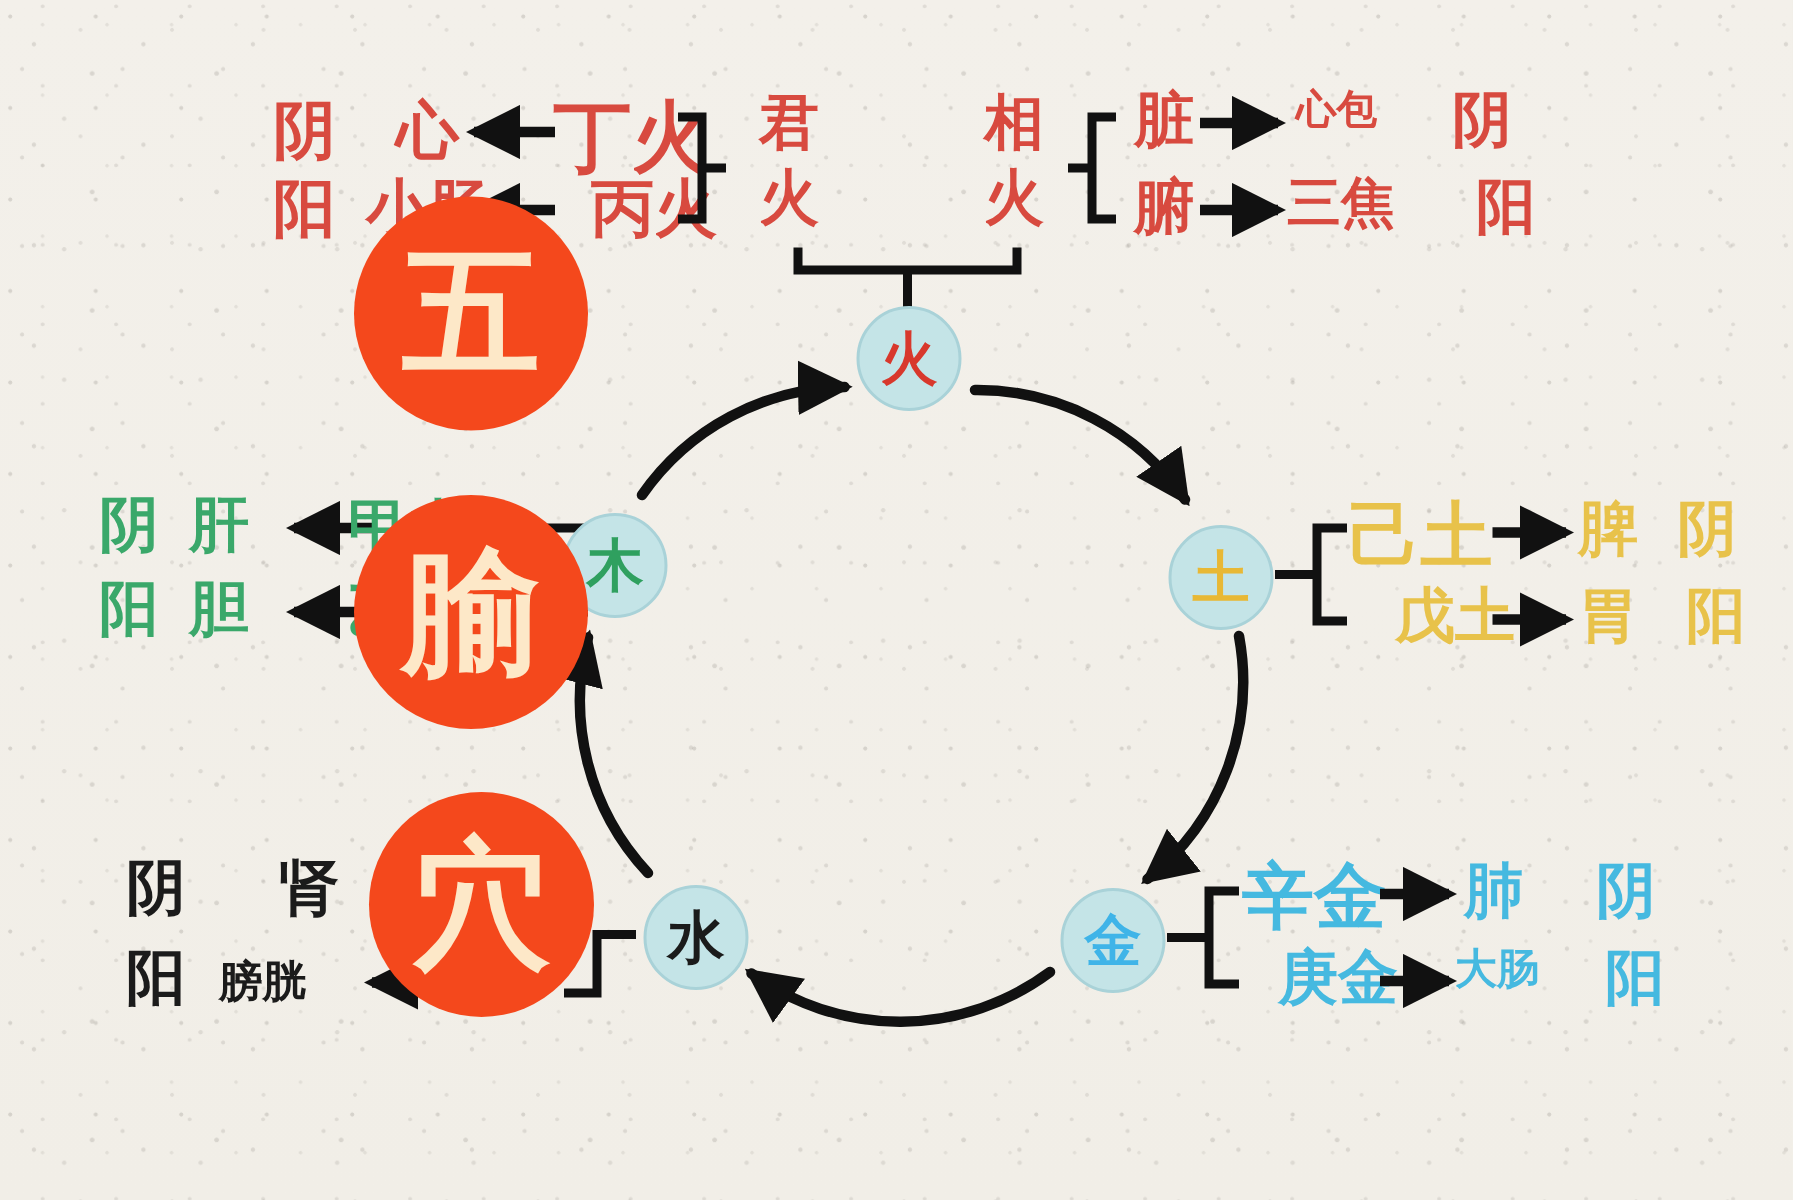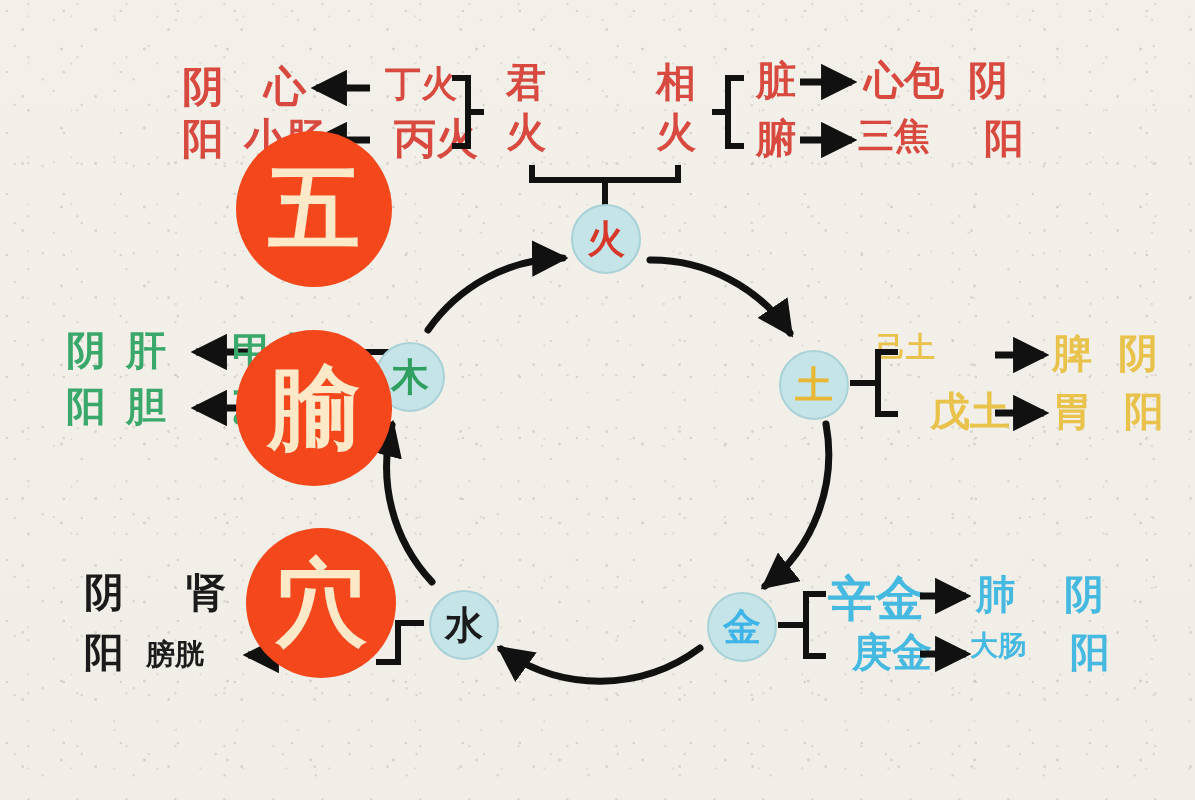--- a/index.html
+++ b/index.html
@@ -147,41 +147,41 @@
   <span>水</span>
 </div>
 <div class="node cjk" style="left:375px;top:342px;width:66px;height:66px;font-size:38px;color:#2fa05f;">
   <span>木</span>
 </div>
 
 <div class="t cjk red" style="left:182px;top:66px;font-size:42px;">阴</div>
 <div class="t cjk red" style="left:182px;top:118px;font-size:42px;">阳</div>
 <div class="t cjk red" style="left:264px;top:66px;font-size:42px;">心</div>
 <div class="t cjk red" style="left:244px;top:118px;font-size:42px;">小肠</div>
-<div class="t cjk red" style="left:385px;top:66px;font-size:36px;">丁火</div>
+<div class="t cjk red" style="left:369px;top:66px;font-size:52px;">丁火</div>
 <div class="t cjk red" style="left:394px;top:118px;font-size:42px;">丙火</div>
 <div class="t cjk red" style="left:506px;top:62px;font-size:40px;">君</div>
 <div class="t cjk red" style="left:506px;top:112px;font-size:40px;">火</div>
 <div class="t cjk red" style="left:656px;top:62px;font-size:40px;">相</div>
 <div class="t cjk red" style="left:656px;top:112px;font-size:40px;">火</div>
 <div class="t cjk red" style="left:756px;top:60px;font-size:40px;">脏</div>
 <div class="t cjk red" style="left:756px;top:118px;font-size:40px;">腑</div>
-<div class="t cjk red" style="left:864px;top:60px;font-size:40px;">心包</div>
+<div class="t cjk red" style="left:864px;top:60px;font-size:27px;">心包</div>
 <div class="t cjk red" style="left:858px;top:118px;font-size:36px;">三焦</div>
 <div class="t cjk red" style="left:968px;top:60px;font-size:40px;">阴</div>
 <div class="t cjk red" style="left:984px;top:118px;font-size:40px;">阳</div>
 
 <div class="t cjk green" style="left:66px;top:330px;font-size:40px;">阴</div>
 <div class="t cjk green" style="left:66px;top:386px;font-size:40px;">阳</div>
 <div class="t cjk green" style="left:126px;top:330px;font-size:40px;">肝</div>
 <div class="t cjk green" style="left:126px;top:386px;font-size:40px;">胆</div>
 <div class="t cjk green" style="left:232px;top:332px;font-size:40px;z-index:3;">甲木</div>
 <div class="t cjk green" style="left:232px;top:388px;font-size:40px;z-index:3;">乙木</div>
 
-<div class="t cjk gold" style="left:877px;top:333px;font-size:29px;">己土</div>
+<div class="t cjk gold" style="left:899px;top:333px;font-size:48px;">己土</div>
 <div class="t cjk gold" style="left:930px;top:391px;font-size:40px;">戊土</div>
 <div class="t cjk gold" style="left:1052px;top:333px;font-size:40px;">脾</div>
 <div class="t cjk gold" style="left:1052px;top:391px;font-size:40px;">胃</div>
 <div class="t cjk gold" style="left:1118px;top:333px;font-size:40px;">阴</div>
 <div class="t cjk gold" style="left:1124px;top:391px;font-size:40px;">阳</div>
 
 <div class="t cjk cyan" style="left:828px;top:574px;font-size:48px;">辛金</div>
 <div class="t cjk cyan" style="left:852px;top:632px;font-size:40px;">庚金</div>
 <div class="t cjk cyan" style="left:976px;top:574px;font-size:40px;">肺</div>
 <div class="t cjk cyan" style="left:970px;top:632px;font-size:28px;">大肠</div>

